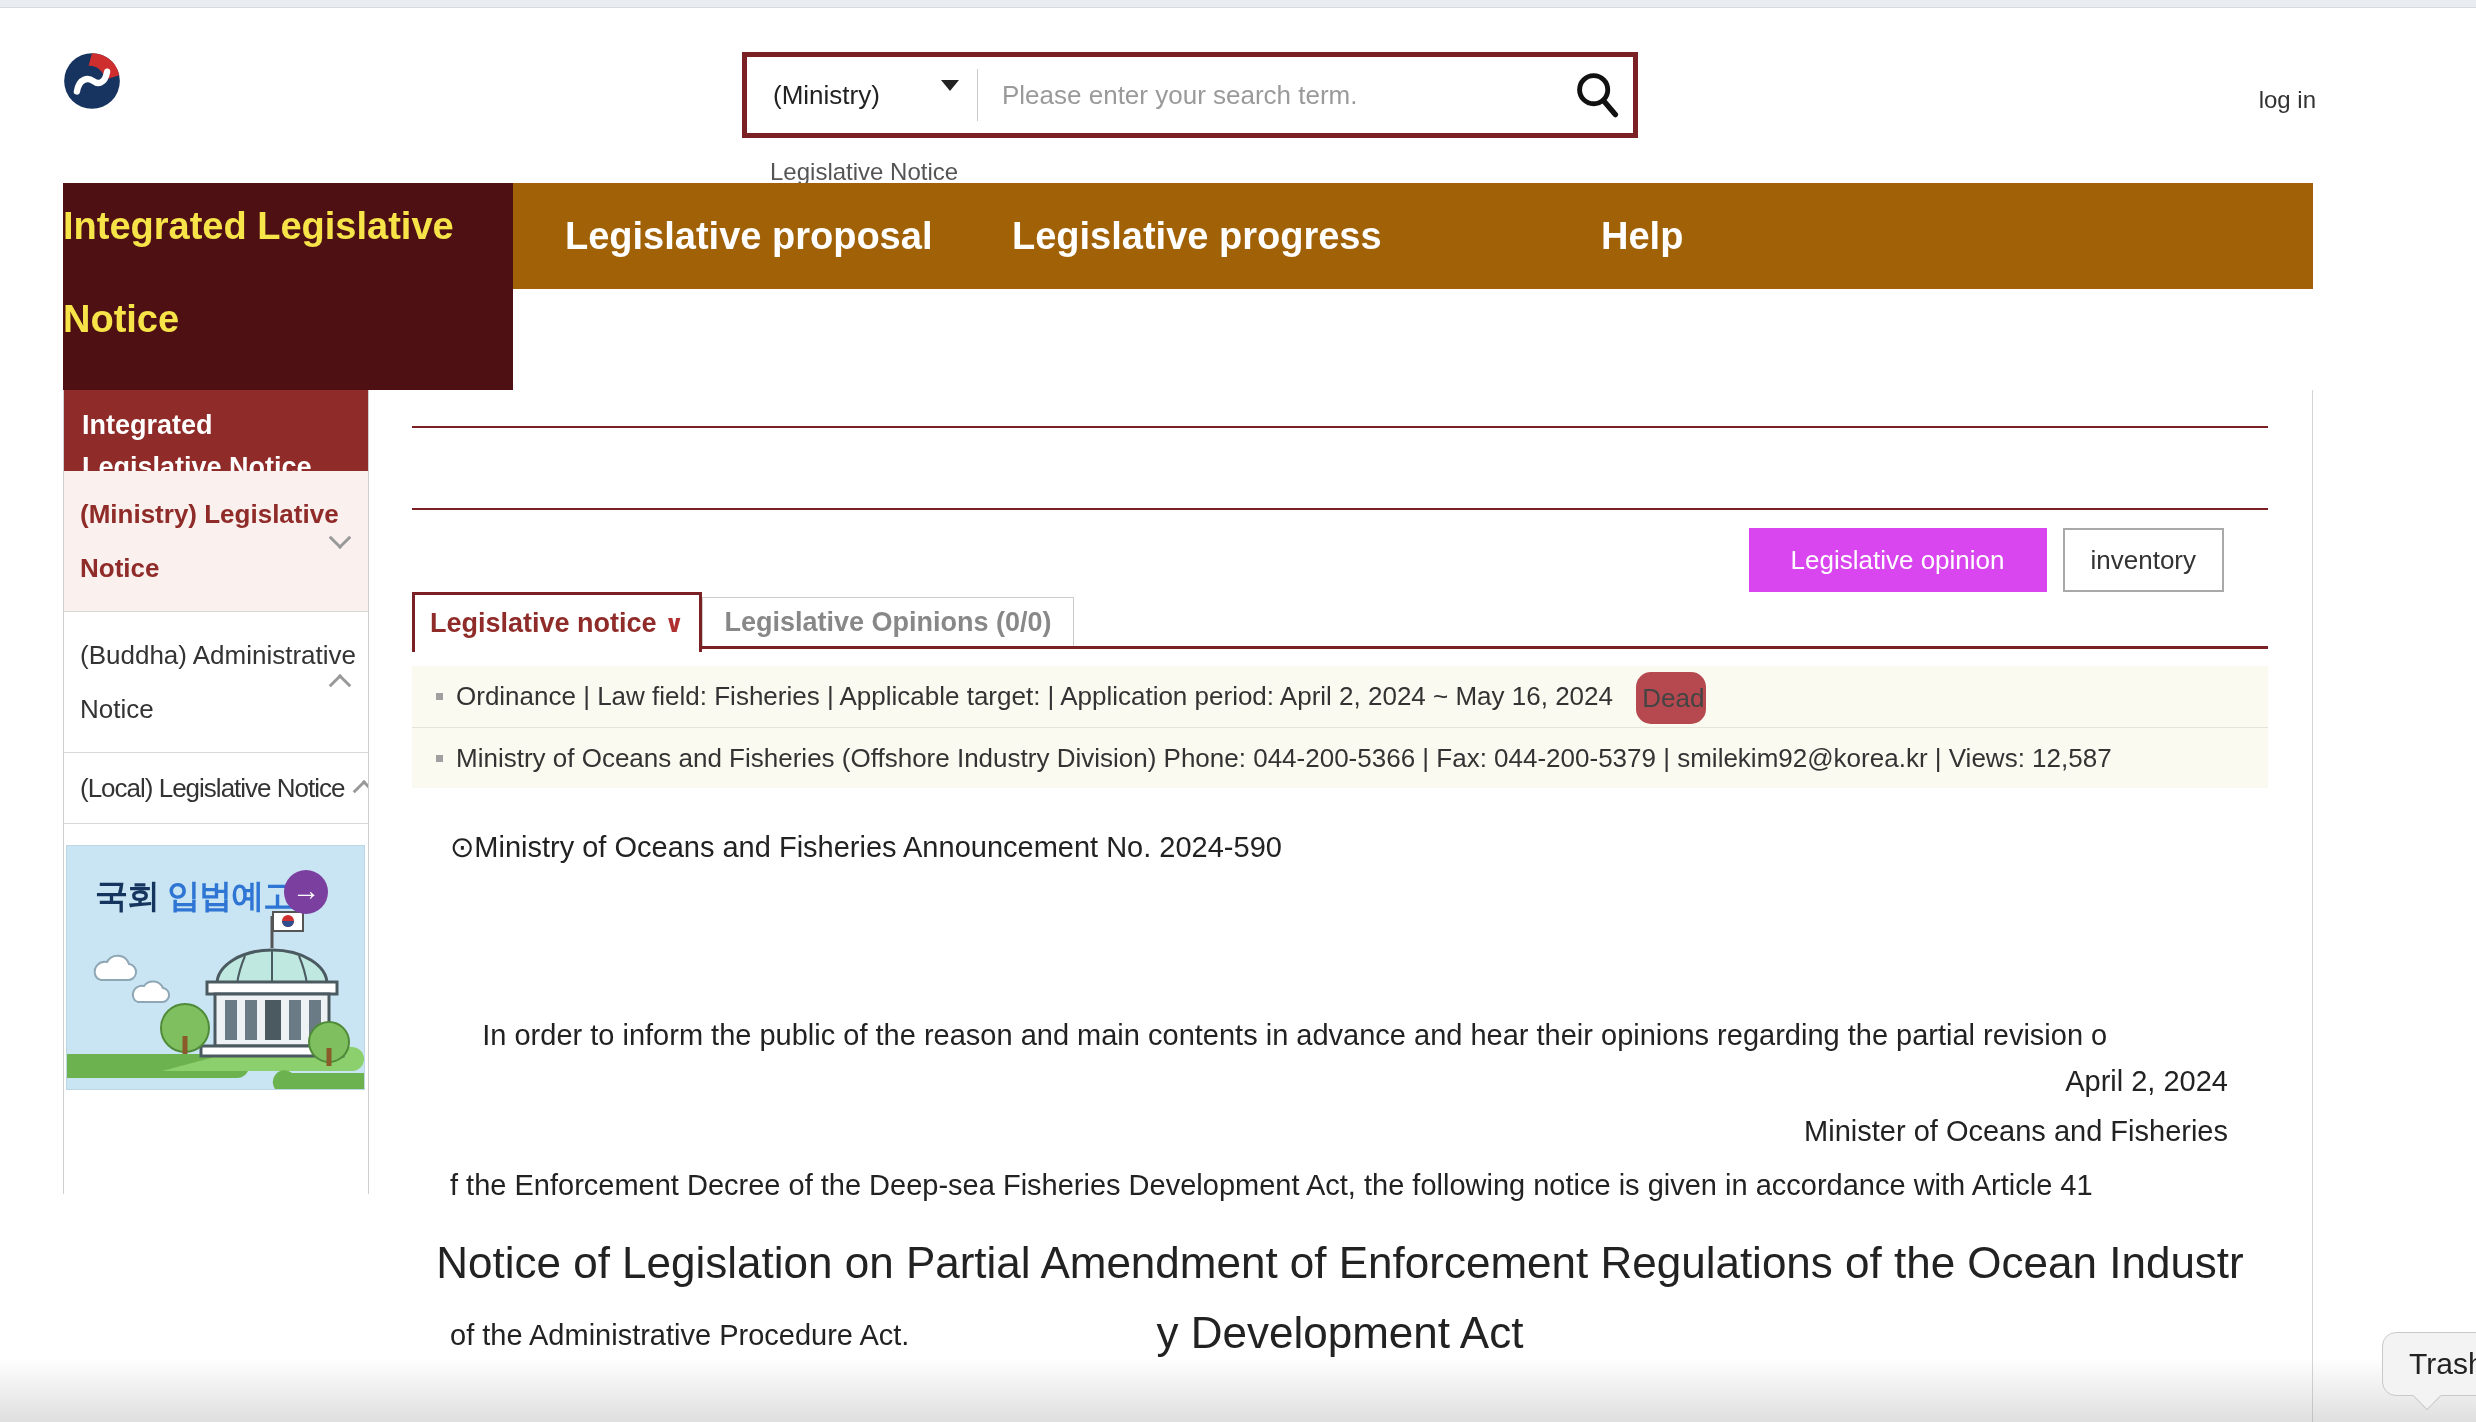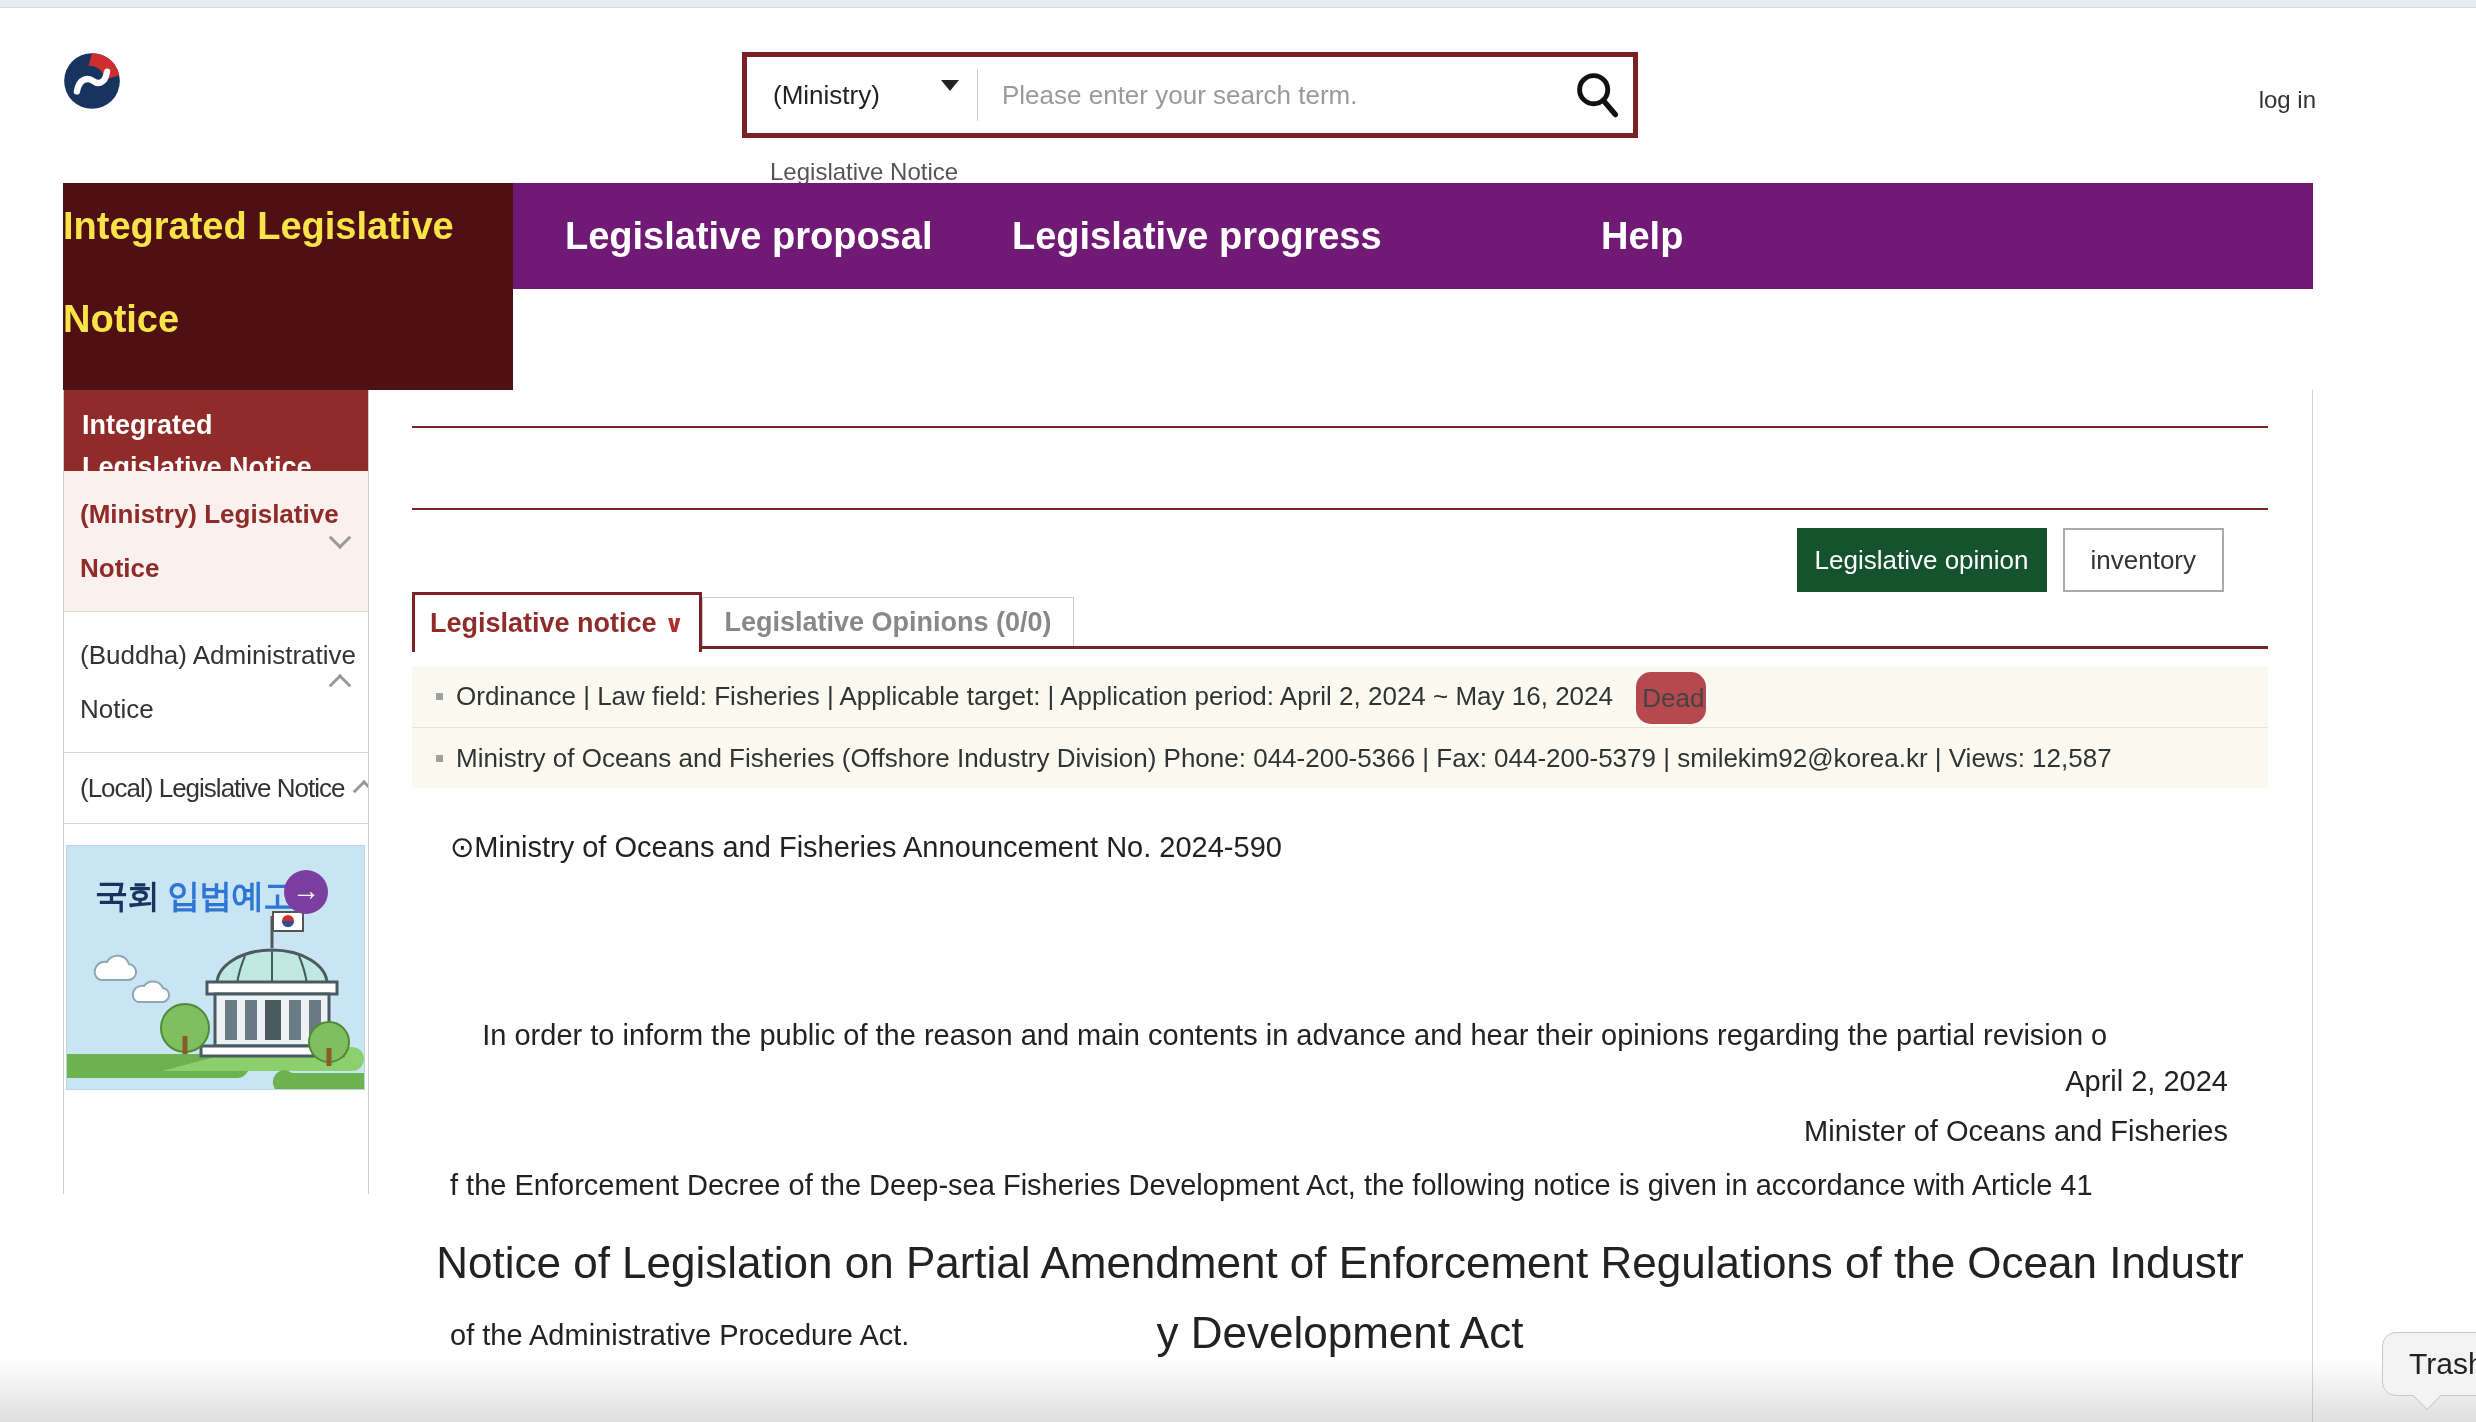--- a/index.html
+++ b/index.html
@@ -22,21 +22,21 @@
   #search-caret { margin-left:auto; margin-right:18px; width:0; height:0; border-left:9px solid transparent; border-right:9px solid transparent; border-top:11px solid #222; }
   #search-div { width:1px; height:52px; background:#ccc; }
   #search-input { flex:1; border:none; outline:none; font-size:26px; color:#222; padding-left:24px;
     font-family:"Liberation Sans","DejaVu Sans",sans-serif; }
   #search-input::placeholder { color:#9a9a9a; }
   #search-btn { width:70px; height:70px; background:none; border:none; cursor:pointer; }
 
   #clipped-crumb { left:770px; top:158px; font-size:24px; color:#555; z-index:1; }
 
   
-  #navbar { left:63px; top:183px; width:2250px; height:106px; background:#701a75; z-index:2; }
+  #navbar { left:63px; top:183px; width:2250px; height:106px; background:#a16207; z-index:2; }
   .nav-item { position:absolute; top:0; height:106px; line-height:106px; color:#fff; font-size:38px; font-weight:bold; cursor:pointer; }
   #nav-block { left:63px; top:183px; width:450px; height:207px; background:#4f1014; z-index:3; cursor:pointer; }
   #nav-block .l1 { margin-top:22px; color:#f7e448; font-size:38px; font-weight:bold; }
   #nav-block .l2 { margin-top:50px; color:#f7e448; font-size:38px; font-weight:bold; }
 
   
   #sidebar { left:63px; top:390px; width:306px; height:804px; border-left:1px solid #cfcfcf; border-right:1px solid #cfcfcf; background:#fff; }
   #side-head { height:81px; background:#8f2b28; color:#fff; font-weight:bold; font-size:27px; line-height:42px; padding:14px 10px 0 18px; overflow:hidden; }
   .side-item { position:relative; border-bottom:1px solid #d8d8d8; padding:16px 40px 16px 16px; font-size:26px; line-height:54px; color:#333; cursor:pointer; overflow:hidden; white-space:nowrap; }
   .side-item.sel { background:#faf0ee; color:#8f2b28; font-weight:bold; }
@@ -53,21 +53,21 @@
     font-size:28px; font-weight:bold; text-align:center; line-height:42px; }
 
   
   #content { left:412px; top:390px; width:1856px; height:1032px; }
   #right-line { left:2312px; top:390px; width:1px; height:1032px; background:#d5d5d5; }
   .rule { position:absolute; left:0; width:1856px; height:2px; background:#7b2125; }
   #doc-title { position:absolute; left:33px; top:52px; font-size:31px; font-weight:bold; color:#222; }
   .badge { display:inline-block; margin-left:14px; background:#b5494f; border:2px solid #d9d9c0; border-radius:8px;
     color:#4a4a4a; font-size:25px; font-weight:normal; padding:3px 8px; vertical-align:2px; }
   #btn-row { position:absolute; right:44px; top:138px; display:flex; gap:16px; }
-  #btn-opinion { background:#14532d; color:#fff; border:none; font-size:26px; padding:0 18px; height:64px;
+  #btn-opinion { background:#d946ef; color:#fff; border:none; font-size:26px; padding:0 42px; height:64px;
     font-family:inherit; cursor:pointer; }
   #btn-inventory { background:#fff; color:#333; border:2px solid #a9a9a9; font-size:26px; padding:0 26px; height:64px;
     font-family:inherit; cursor:pointer; }
 
   #tabline { position:absolute; left:0; top:256px; width:1856px; height:3px; background:#7b2125; }
   #tab-active { position:absolute; left:0; top:202px; width:290px; height:60px; background:#fff; z-index:2;
     border:3px solid #7b2125; border-bottom:none; color:#8f2b28; font-size:27px; font-weight:bold;
     text-align:center; line-height:56px; cursor:pointer; }
   #tab-active .tchev { color:#b03030; font-size:24px; margin-left:8px; }
   #tab-inactive { position:absolute; left:290px; top:207px; width:372px; height:49px; background:#fff;

